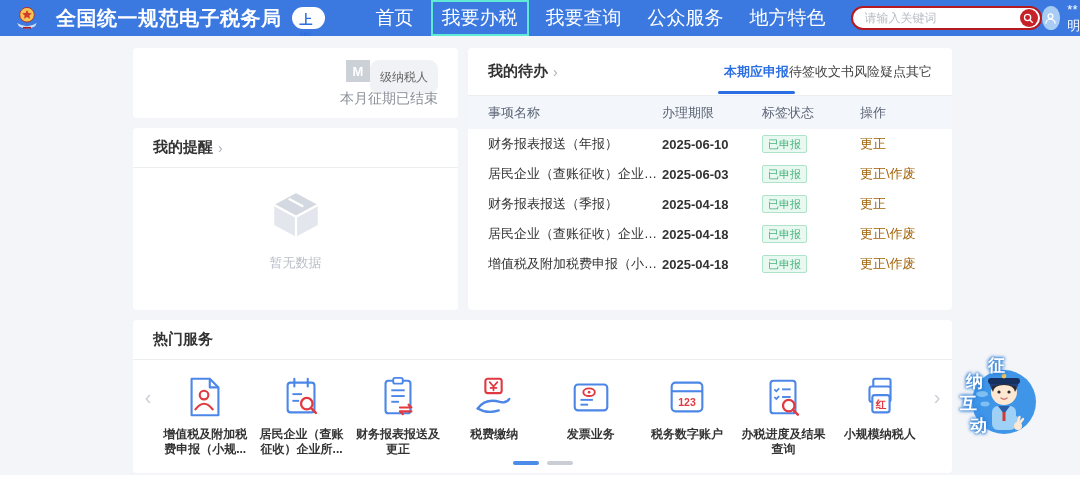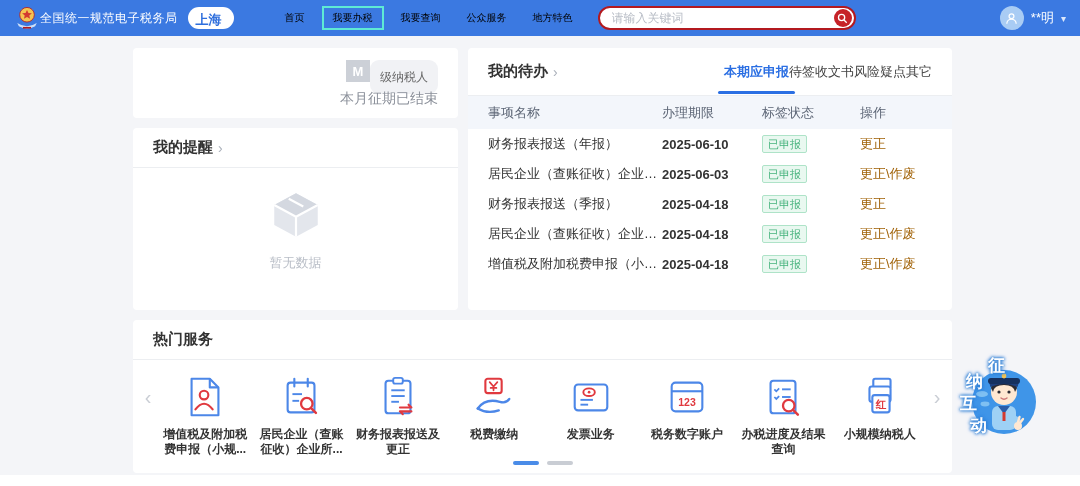--- a/index.html
+++ b/index.html
@@ -2,25 +2,25 @@
 <html><head>
 <meta charset="utf-8">
 <style>
   * { margin:0; padding:0; box-sizing:border-box; }
   html,body { width:1080px; height:486px; font-family:"Liberation Sans","DejaVu Sans",sans-serif; }
   .stage { position:relative; width:1080px; height:486px; background:#ffffff; overflow:hidden; }
 
   
   .header { position:absolute; top:0; left:0; width:1080px; height:36px; background:#3b79e1; display:flex; align-items:center; padding:0 14px; }
   .emblem { width:26px; height:26px; flex:0 0 auto; }
-  .brand { color:#fff; font-size:12px; font-weight:normal; margin-left:0; letter-spacing:.5px; white-space:nowrap; }
+  .brand { color:#fff; font-size:20px; font-weight:bold; margin-left:16px; letter-spacing:.5px; white-space:nowrap; }
   .loc-pill { margin-left:10px; background:#fff; border-radius:12px; height:22px; padding:0 12px 0 8px; display:flex; align-items:center; gap:4px; color:#2f6fdd; font-size:13px; font-weight:bold;flex-direction:column; }
   .pin { width:12px; height:12px; }
   .nav { display:flex; align-items:center; margin-left:42px; gap:8px; }
-  .nav-item { color:#000000; font-size:10px; padding:5px 9px; white-space:nowrap; cursor:pointer; }
+  .nav-item { color:#ffffff; font-size:19px; padding:5px 9px; white-space:nowrap; cursor:pointer; }
   .nav-item.hl { border:2px solid #5eead4; padding:3px 9px; }
   .search { margin-left:16px; width:258px; height:24px; background:#fff; border:2px solid #b3191f; border-radius:13px; display:flex; align-items:center; padding:0 2px 0 12px; }
   .search input { flex:1; border:none; outline:none; font-size:12px; color:#333; background:transparent; font-family:inherit; }
   .search input::placeholder { color:#b8bdc6; }
   .search-btn { width:18px; height:18px; border-radius:50%; background:#c62228; display:flex; align-items:center; justify-content:center; flex:0 0 auto; cursor:pointer; }
   .user { margin-left:auto; display:flex; align-items:center; gap:7px; color:#fff; font-size:13px; }
   .avatar { width:24px; height:24px; border-radius:50%; background:#a9ccf4; display:flex; align-items:center; justify-content:center; }
   .chev-down { font-size:10px; color:#dbe7fb; }
 
   

